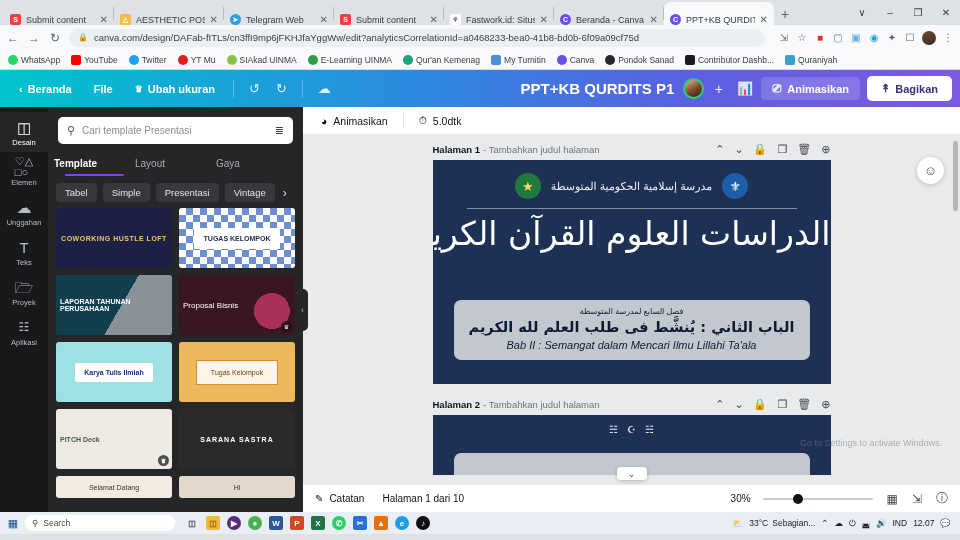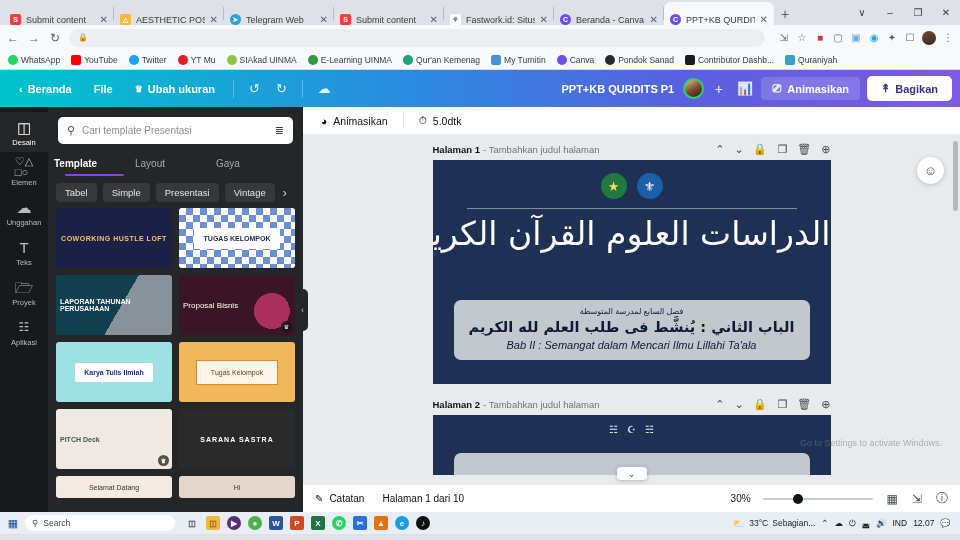--- a/index.html
+++ b/index.html
@@ -74,21 +74,21 @@
     background: linear-gradient(90deg,#00c4cc 0%,#2a8ce0 42%,#5b5fe0 72%,#7d5ae2 100%);
     padding: 0 8px; color: #fff; gap: 0;
   }
   .ch-btn {
     display: flex; align-items: center; gap: 5px; font-size: 11px;
     font-weight: bold; padding: 5px 11px; border-radius: 4px; color: #fff;
   }
   .ch-sep { width: 1px; height: 18px; background: rgba(255,255,255,.3); margin: 0 7px; }
   .ch-icon { font-size: 13px; opacity: .85; padding: 4px 8px; }
   .ch-spacer { flex: 1; }
-  .ch-title { font-size: 11px; font-weight: bold; margin-right: 9px; }
+  .ch-title { font-size: 15px; font-weight: bold; margin-right: 9px; }
   .ch-avatar {
     width: 21px; height: 21px; border-radius: 50%;
     background: linear-gradient(150deg,#e8b98c,#7a4a2a 55%,#2b1d16);
     border: 2px solid #2bcf7a; flex-shrink: 0;
   }
   .ch-plus {
     width: 21px; height: 21px; border-radius: 50%; display: flex;
     align-items: center; justify-content: center; font-size: 14px;
     color: #fff; margin-left: 4px;
   }
@@ -337,20 +337,21 @@
     <div>✕</div>
   </div>
 </div>
 
 <div class="navbar">
   <span class="navicon">←</span>
   <span class="navicon">→</span>
   <span class="navicon">↻</span>
   <div class="omnibox">
     <span class="lock">🔒</span>
+    <span class="url">canva.com/design/DAFab-fITLs/cn3ffI9mp6jFKHJfaYggWw/edit?analyticsCorrelationId=a0468233-bea0-41b8-bd0b-6f09a09cf75d</span>
   </div>
   <div class="navright">
     <span class="ni">⇲</span>
     <span class="ni">☆</span>
     <span class="ni" style="color:#d33">■</span>
     <span class="ni" style="color:#5a78b8">▢</span>
     <span class="ni" style="color:#6aa9e0">▣</span>
     <span class="ni" style="color:#2ba0dc">◉</span>
     <span class="ni">✦</span>
     <span class="ni">☐</span>
@@ -553,20 +554,21 @@
           <span>🔒</span>
           <span>❐</span>
           <span>🗑</span>
           <span>⊕</span>
         </span>
       </div>
 
       <div class="slide">
         <div class="sl-logos">
           <span class="logo-badge" style="background:#1f7a3e;color:#ffd966">★</span>
+          <span class="sl-arabic-head">مدرسة إسلامية الحكومية المتوسطة</span>
           <span class="logo-badge" style="background:#1a5fa8;color:#fff">⚜</span>
         </div>
         <div class="sl-rule"></div>
         <div class="sl-bigarabic">الدراسات العلوم القرآن الكريم والحديث النبي محمد</div>
         <div class="sl-card">
           <div class="c1">فصل السابع لمدرسة المتوسطة</div>
           <div class="c2">الباب الثاني : يُنشَّط فى طلب العلم لله الكريم</div>
           <div class="c3">Bab II : Semangat dalam Mencari Ilmu Lillahi Ta'ala</div>
         </div>
       </div>

